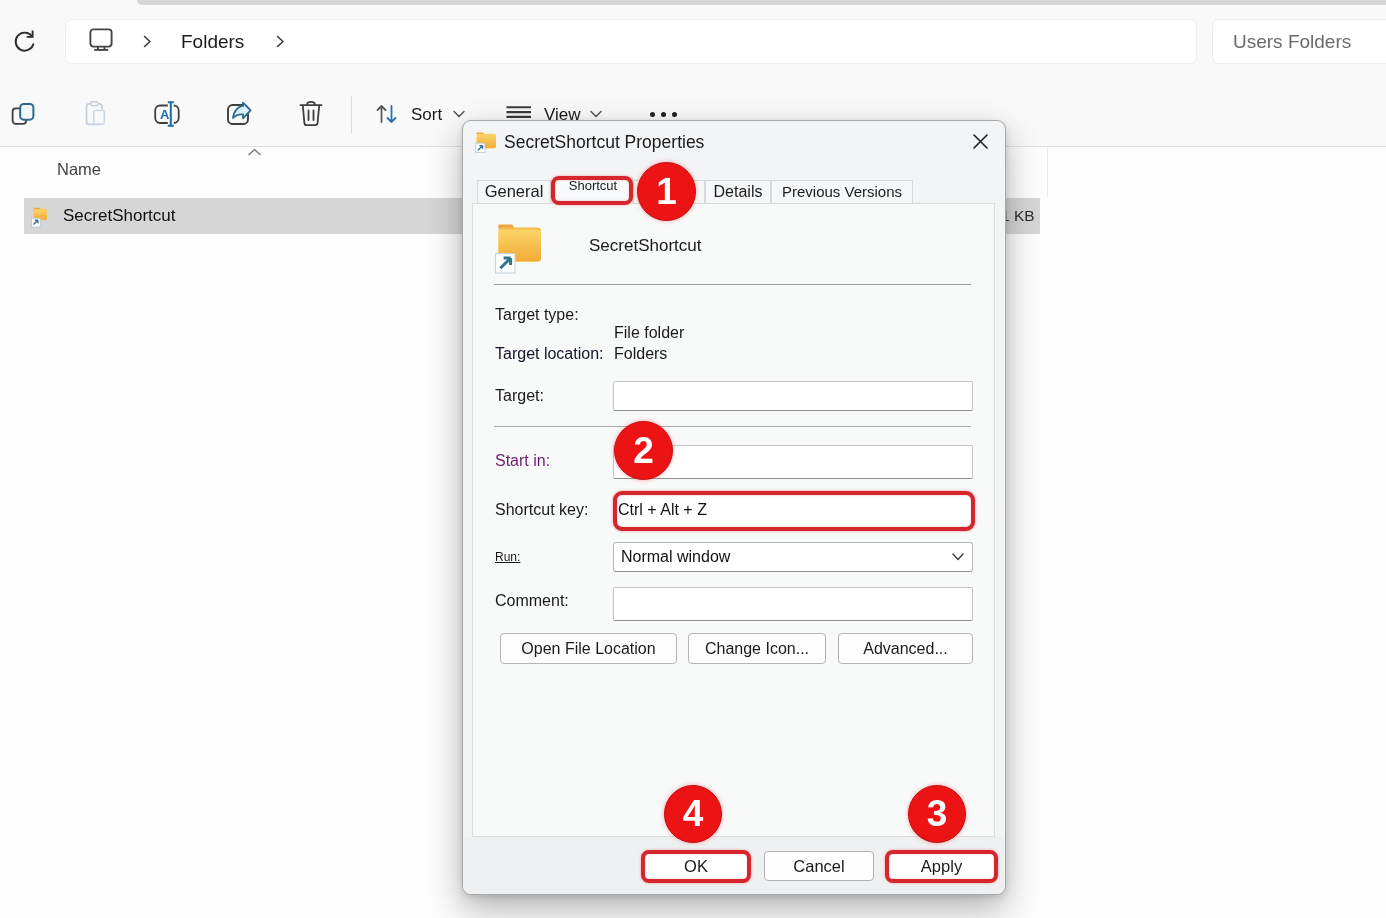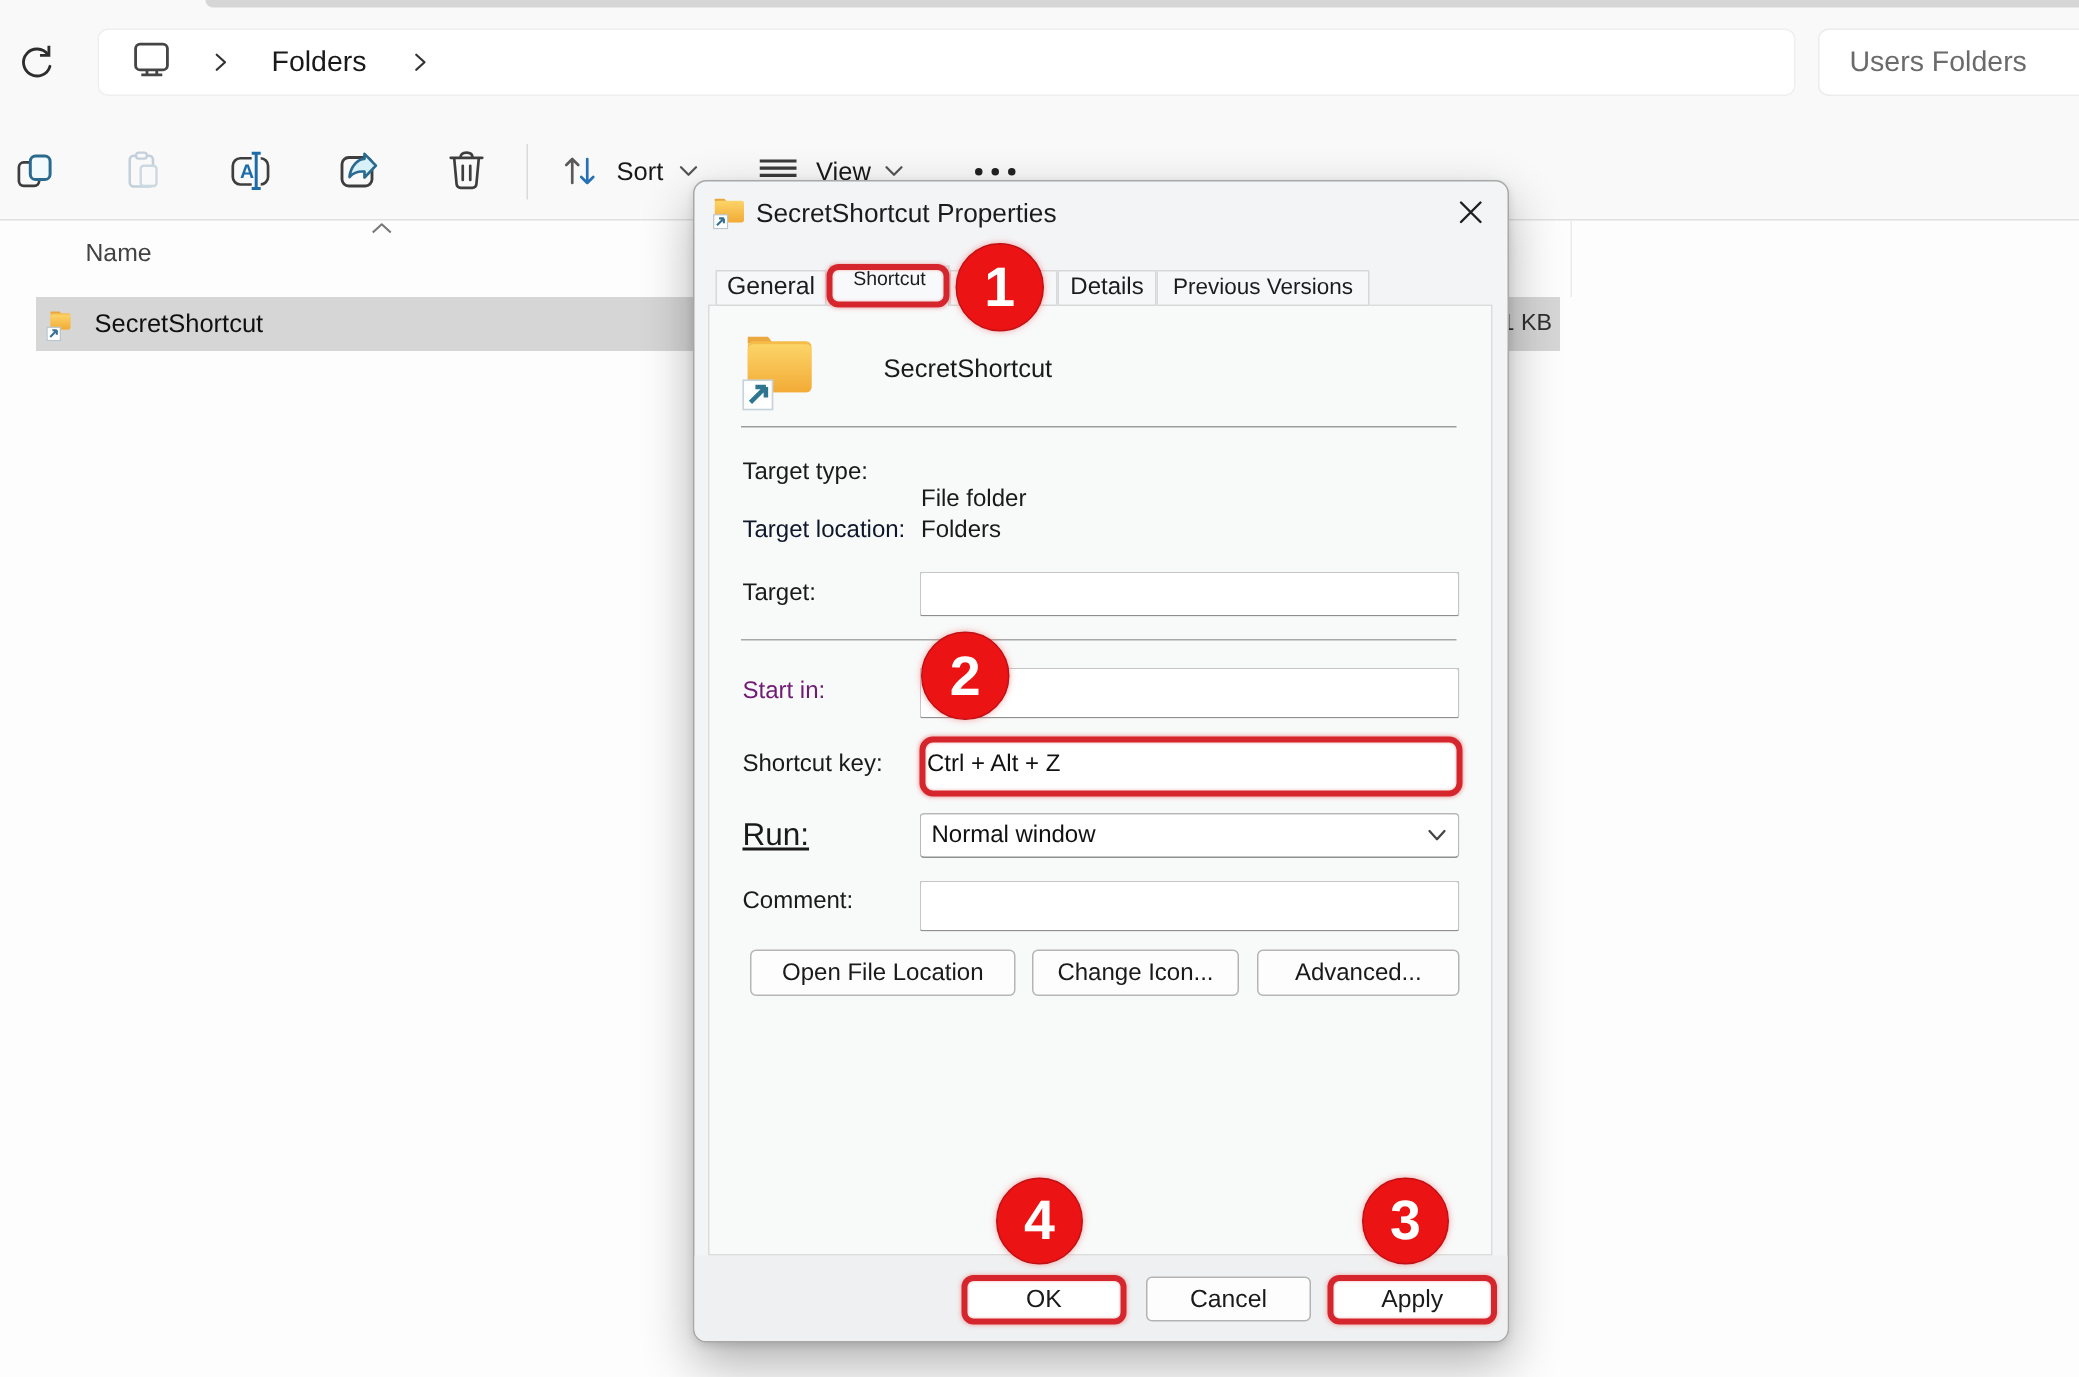--- a/index.html
+++ b/index.html
@@ -177,21 +177,21 @@
 
   <div class="abs" style="left:494px;top:426px;width:477px;height:1px;background:#a8a8a8;"></div>
 
   <div class="abs cv" style="left:495px;top:447px;height:28px;font-size:16px;color:#701a75;">Start in:</div>
   <div class="abs" style="left:613px;top:445px;width:360px;height:34px;background:#fff;border:1px solid #c6c6c6;border-bottom-color:#8f8f8f;border-radius:2px;box-sizing:border-box;"></div>
 
   <div class="abs cv" style="left:495px;top:496px;height:28px;font-size:16px;color:#1a1a1a;">Shortcut key:</div>
   <div class="abs" style="left:613px;top:491px;width:362px;height:40px;border:4.5px solid #d4262c;border-radius:9px;background:#fff;box-sizing:border-box;box-shadow:0 0 3px rgba(235,80,80,.6), inset 0 0 2px rgba(235,80,80,.5);"></div>
   <div class="abs cv" style="left:618px;top:496px;height:28px;font-size:16px;color:#111;">Ctrl + Alt + Z</div>
 
-  <div class="abs cv" style="left:495px;top:543px;height:28px;font-size:21px;color:#1a1a1a;text-decoration:underline;">Run:</div>
+  <div class="abs cv" style="left:495px;top:543px;height:28px;font-size:12px;color:#1a1a1a;text-decoration:underline;">Run:</div>
   <div class="abs" style="left:613px;top:542px;width:360px;height:30px;background:#fff;border:1px solid #b9b9b9;border-bottom-color:#8f8f8f;border-radius:3px;box-sizing:border-box;"></div>
   <div class="abs cv" style="left:621px;top:543px;height:28px;font-size:16px;color:#111;">Normal window</div>
   <svg class="abs" style="left:950px;top:551px;" width="16" height="12" viewBox="0 0 16 12">
     <path d="M3 3 L8 8.5 L13 3" fill="none" stroke="#444" stroke-width="1.5" stroke-linecap="round" stroke-linejoin="round"></path>
   </svg>
 
   <div class="abs cv" style="left:495px;top:587px;height:28px;font-size:16px;color:#1a1a1a;">Comment:</div>
   <div class="abs" style="left:613px;top:587px;width:360px;height:34px;background:#fff;border:1px solid #c6c6c6;border-bottom-color:#8f8f8f;border-radius:2px;box-sizing:border-box;"></div>
 
   

